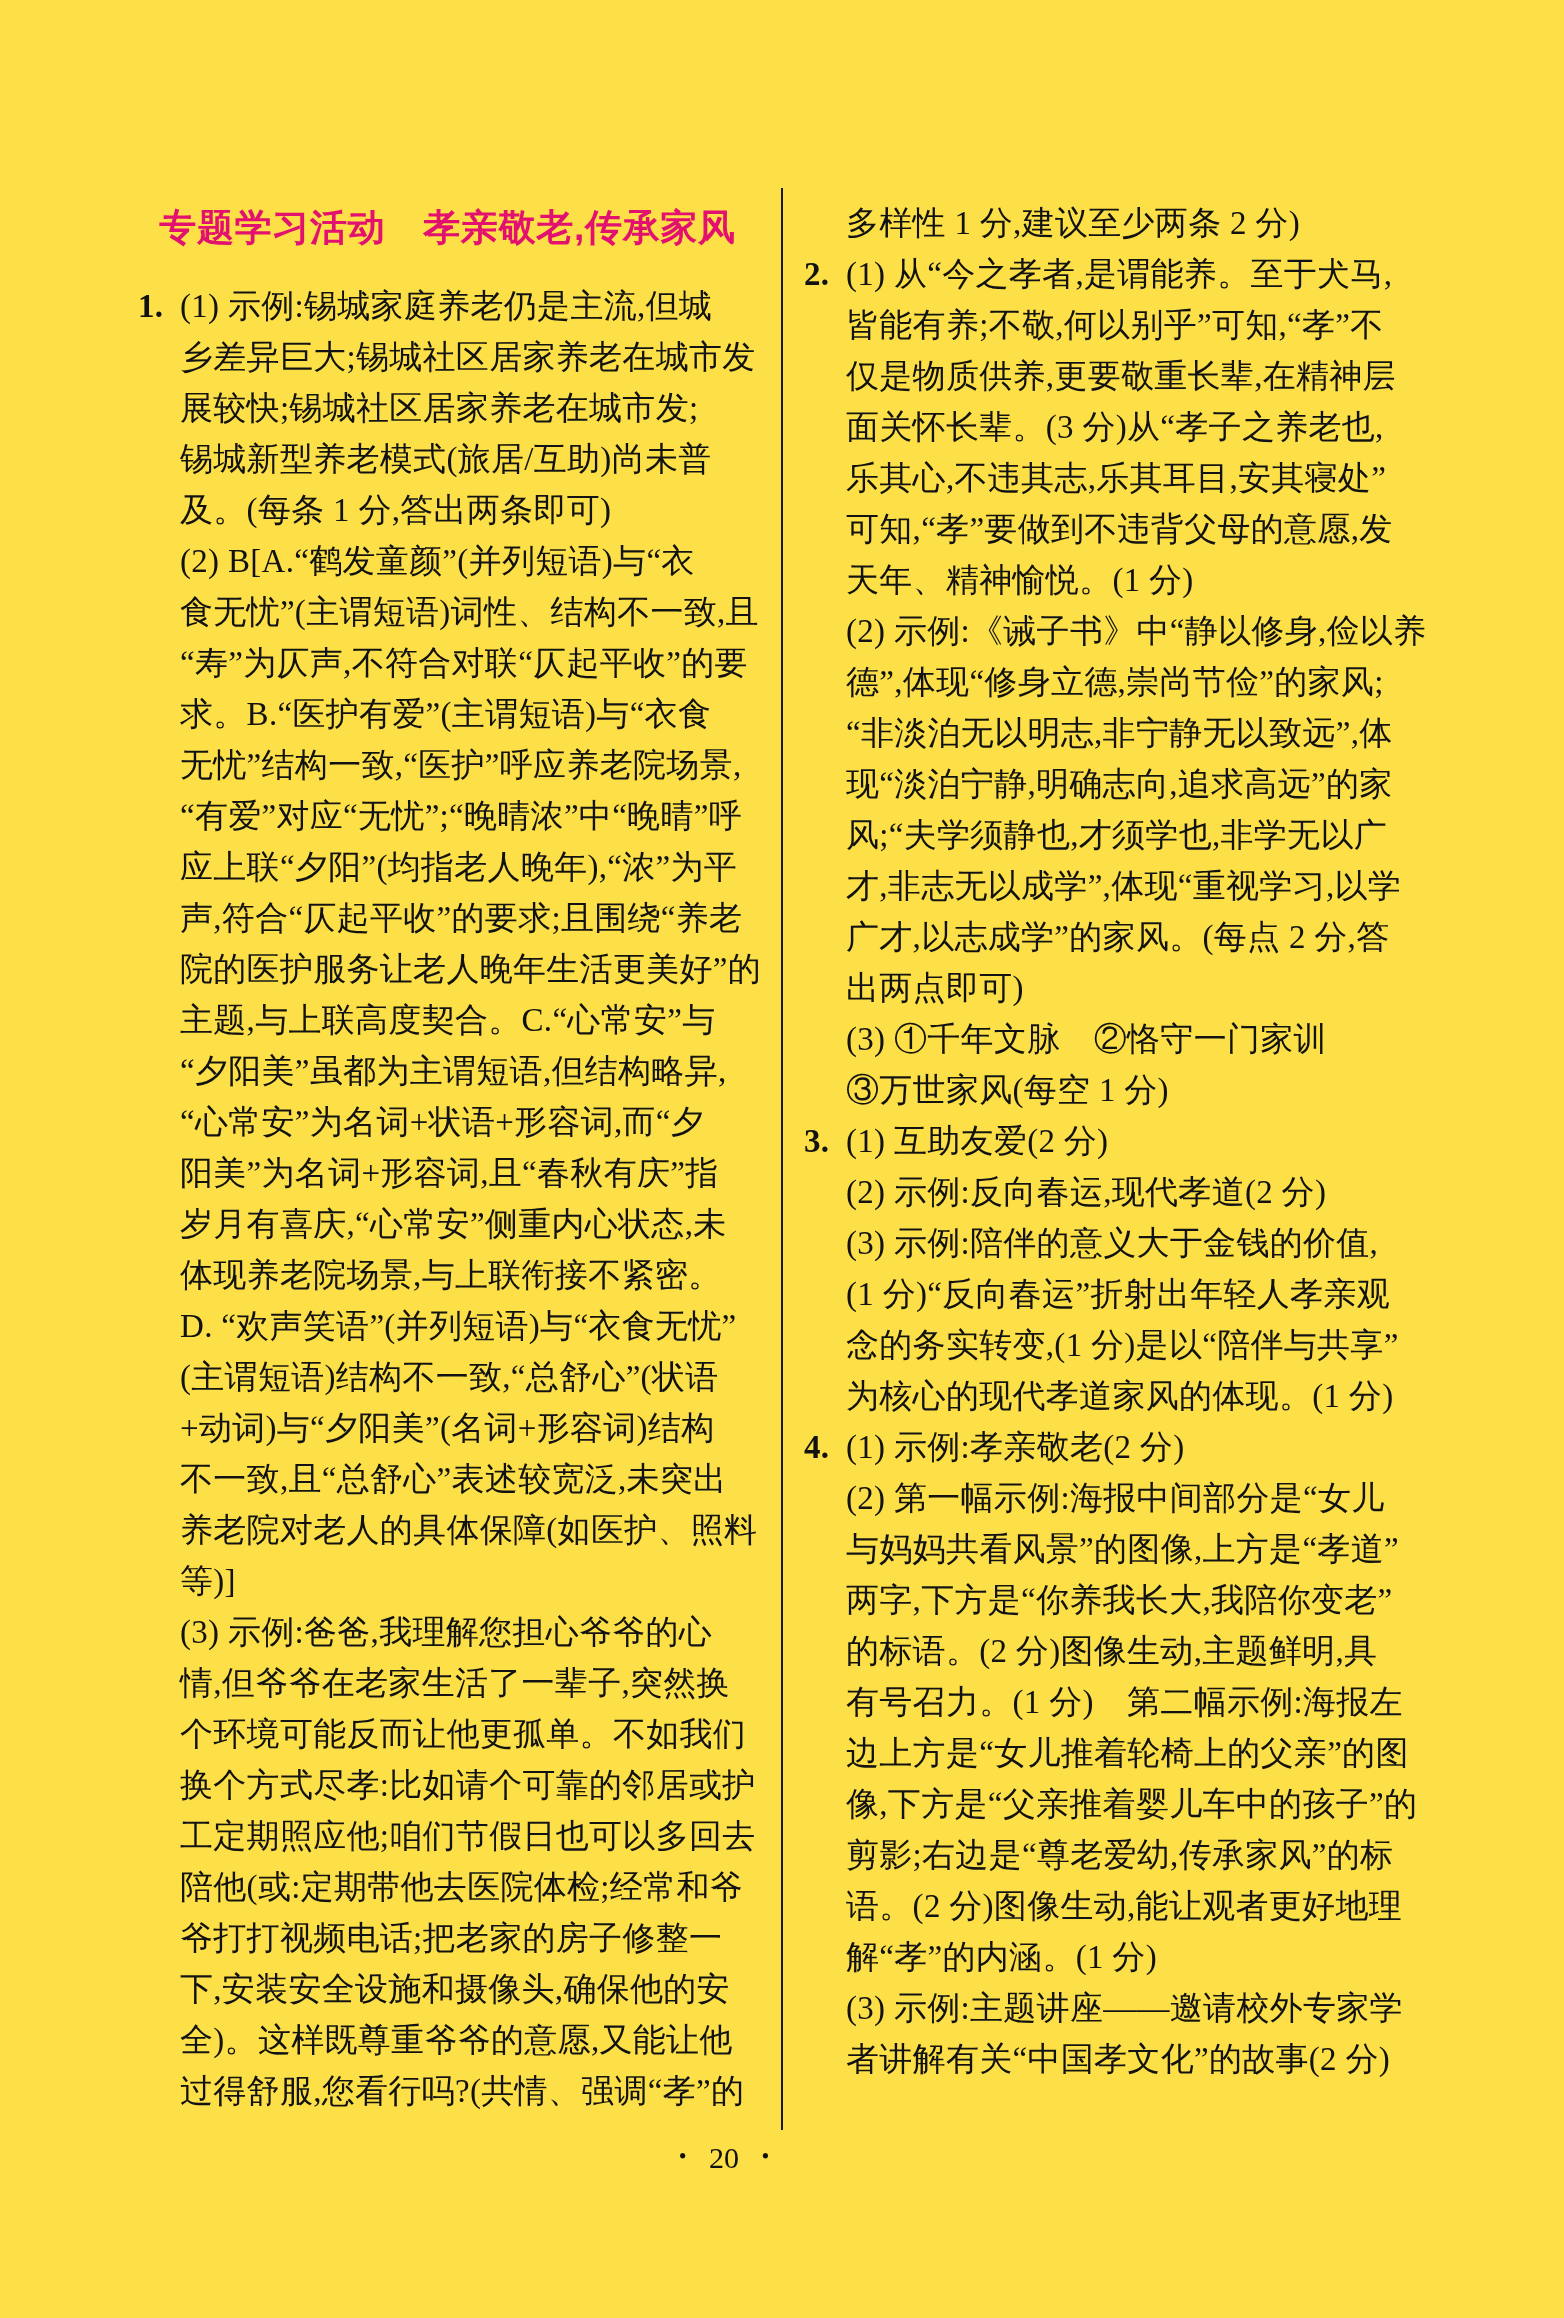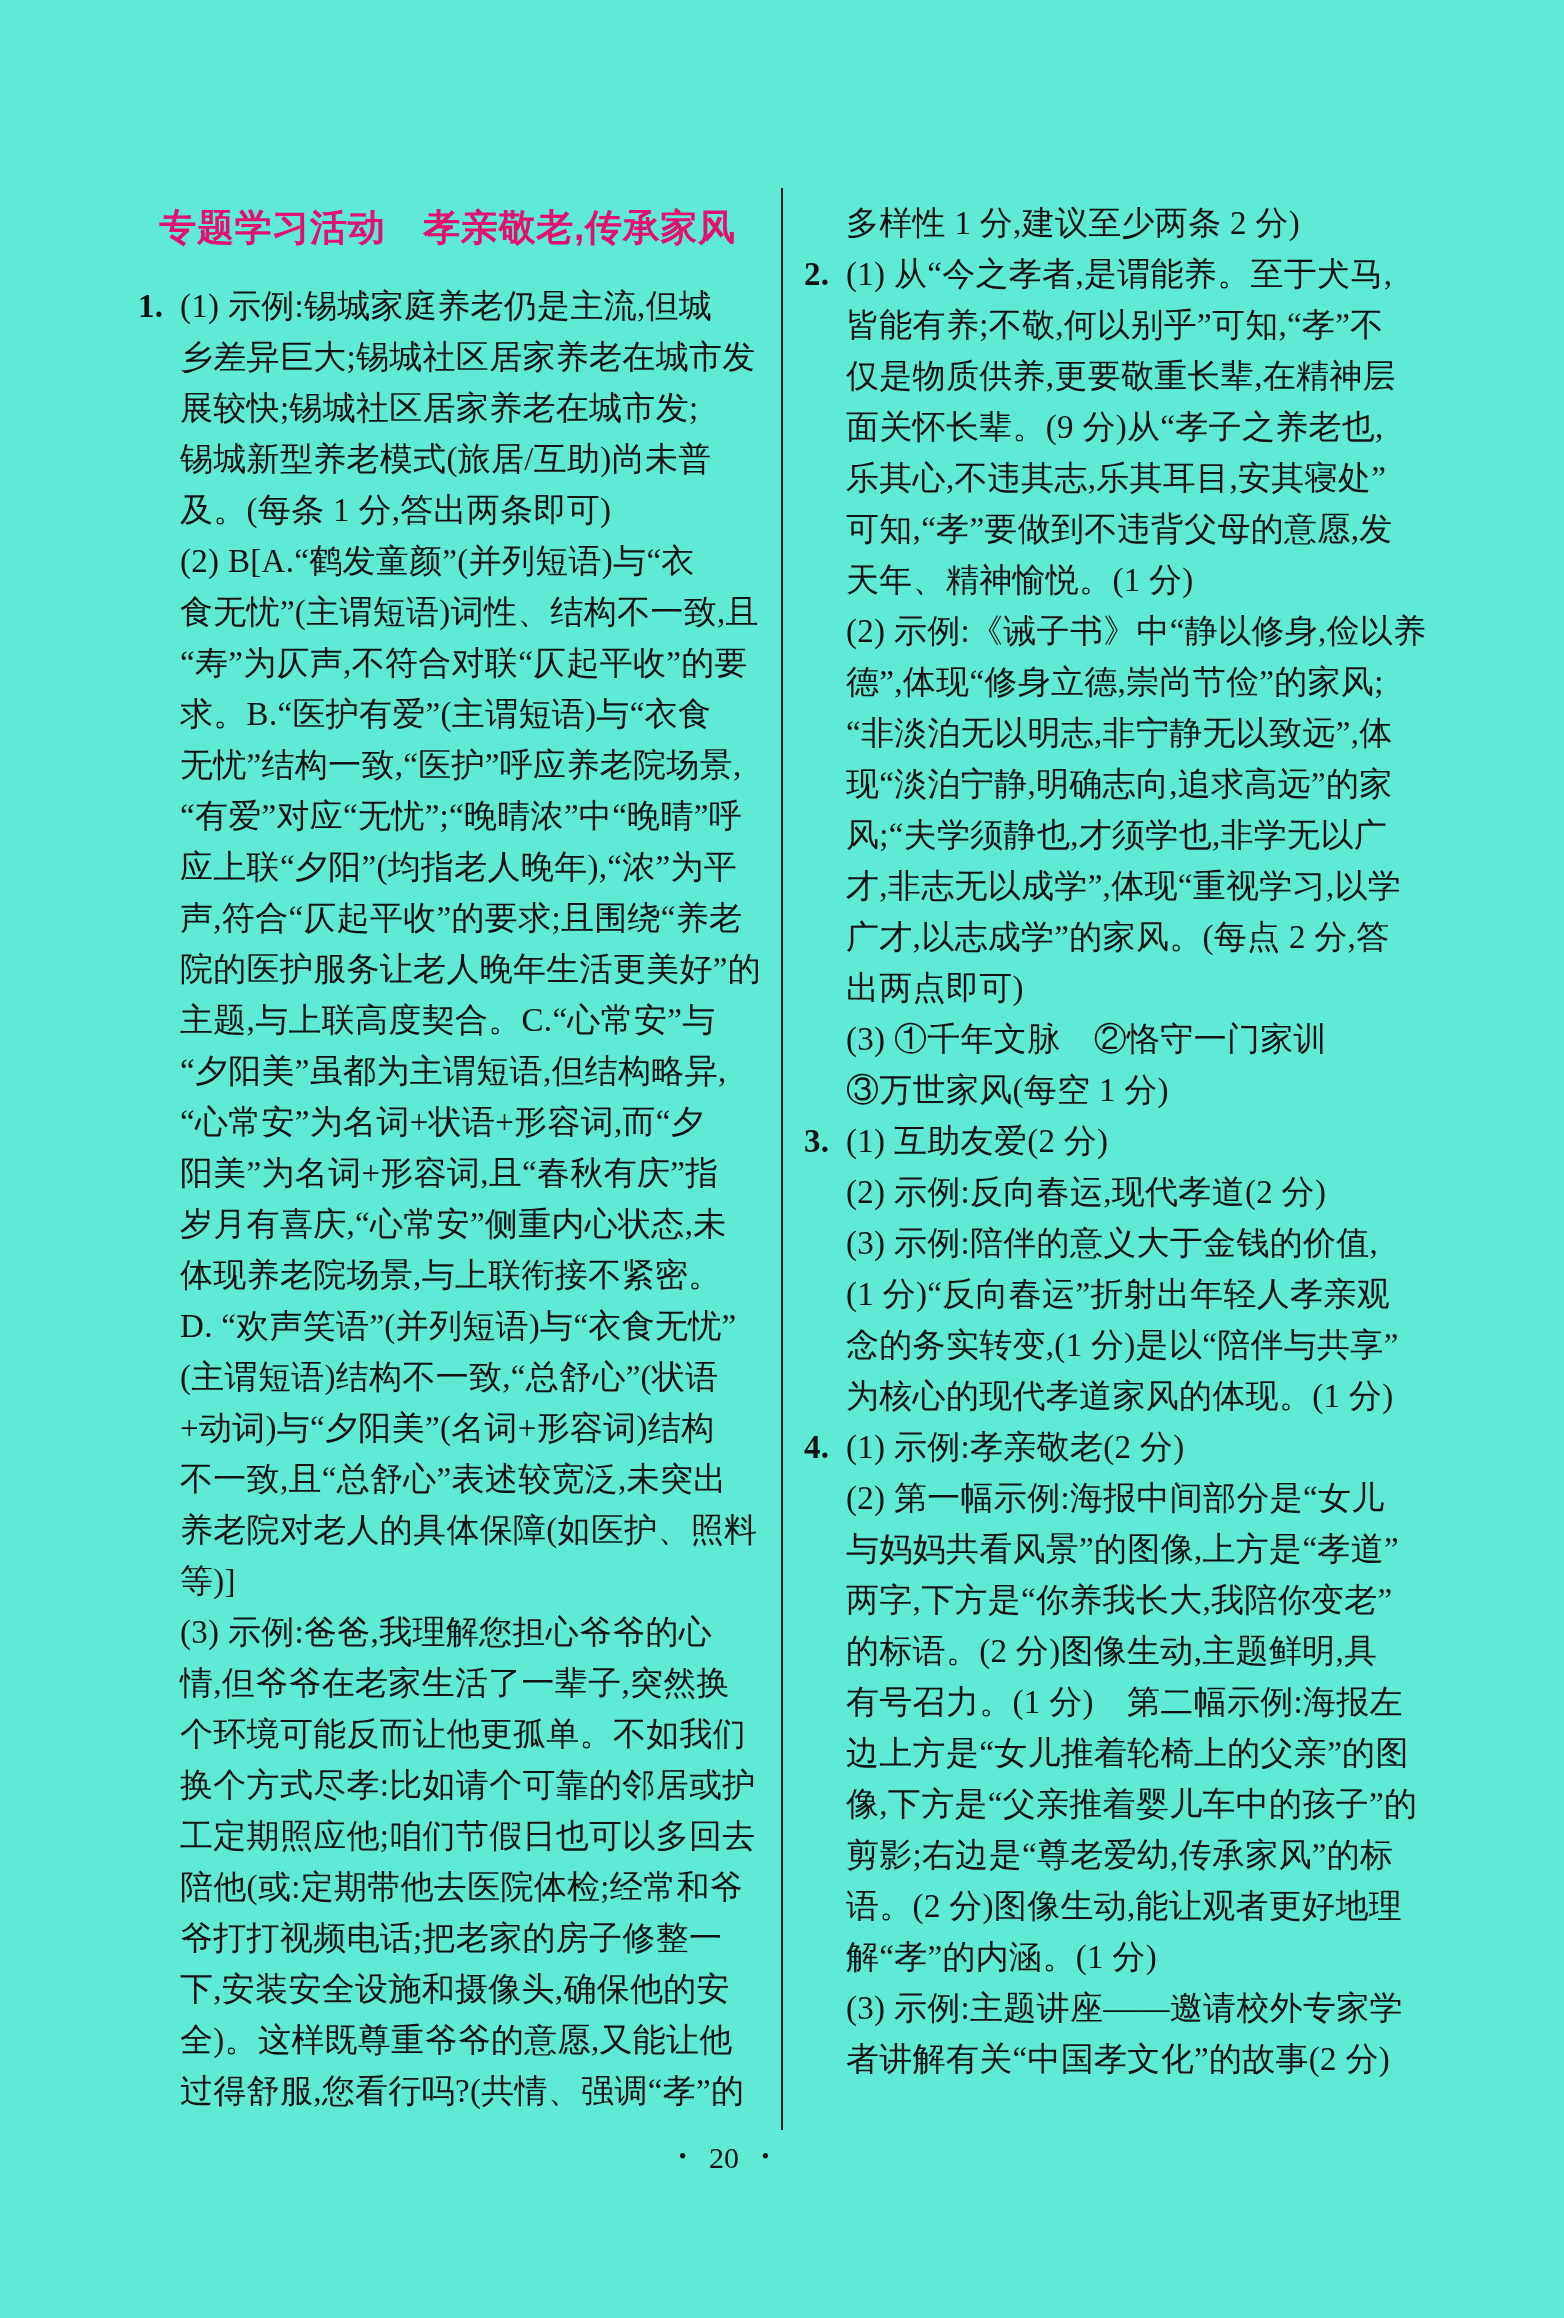--- a/index.html
+++ b/index.html
@@ -11,21 +11,21 @@
     width: 1564px;
     height: 2319px;
     position: relative;
     overflow: hidden;
     font-family: "Liberation Serif", "DejaVu Serif", serif;
     color: #121212;
   }
   .page {
     position: absolute;
     inset: 0;
-    background: #5eead4;
+    background: #fde047;
   }
   .title {
     position: absolute;
     left: 138px;
     top: 195px;
     width: 619px;
     text-align: center;
     font-family: "Liberation Sans", "DejaVu Sans", sans-serif;
     font-weight: 700;
     font-size: 37px;
@@ -130,21 +130,21 @@
       <div class="line"><span>下,安装安全设施和摄像头,确保他的安</span></div>
       <div class="line"><span>全)。这样既尊重爷爷的意愿,又能让他</span></div>
       <div class="line"><span>过得舒服,您看行吗?(共情、强调“孝”的</span></div>
     </div>
 
   <div class="col col-right">
       <div class="line"><span>多样性 1 分,建议至少两条 2 分)</span></div>
       <div class="line"><span class="num">2.</span><span>(1) 从“今之孝者,是谓能养。至于犬马,</span></div>
       <div class="line"><span>皆能有养;不敬,何以别乎”可知,“孝”不</span></div>
       <div class="line"><span>仅是物质供养,更要敬重长辈,在精神层</span></div>
-      <div class="line"><span>面关怀长辈。(9 分)从“孝子之养老也,</span></div>
+      <div class="line"><span>面关怀长辈。(3 分)从“孝子之养老也,</span></div>
       <div class="line"><span>乐其心,不违其志,乐其耳目,安其寝处”</span></div>
       <div class="line"><span>可知,“孝”要做到不违背父母的意愿,发</span></div>
       <div class="line"><span>天年、精神愉悦。(1 分)</span></div>
       <div class="line"><span>(2) 示例:《诫子书》中“静以修身,俭以养</span></div>
       <div class="line"><span>德”,体现“修身立德,崇尚节俭”的家风;</span></div>
       <div class="line"><span>“非淡泊无以明志,非宁静无以致远”,体</span></div>
       <div class="line"><span>现“淡泊宁静,明确志向,追求高远”的家</span></div>
       <div class="line"><span>风;“夫学须静也,才须学也,非学无以广</span></div>
       <div class="line"><span>才,非志无以成学”,体现“重视学习,以学</span></div>
       <div class="line"><span>广才,以志成学”的家风。(每点 2 分,答</span></div>

